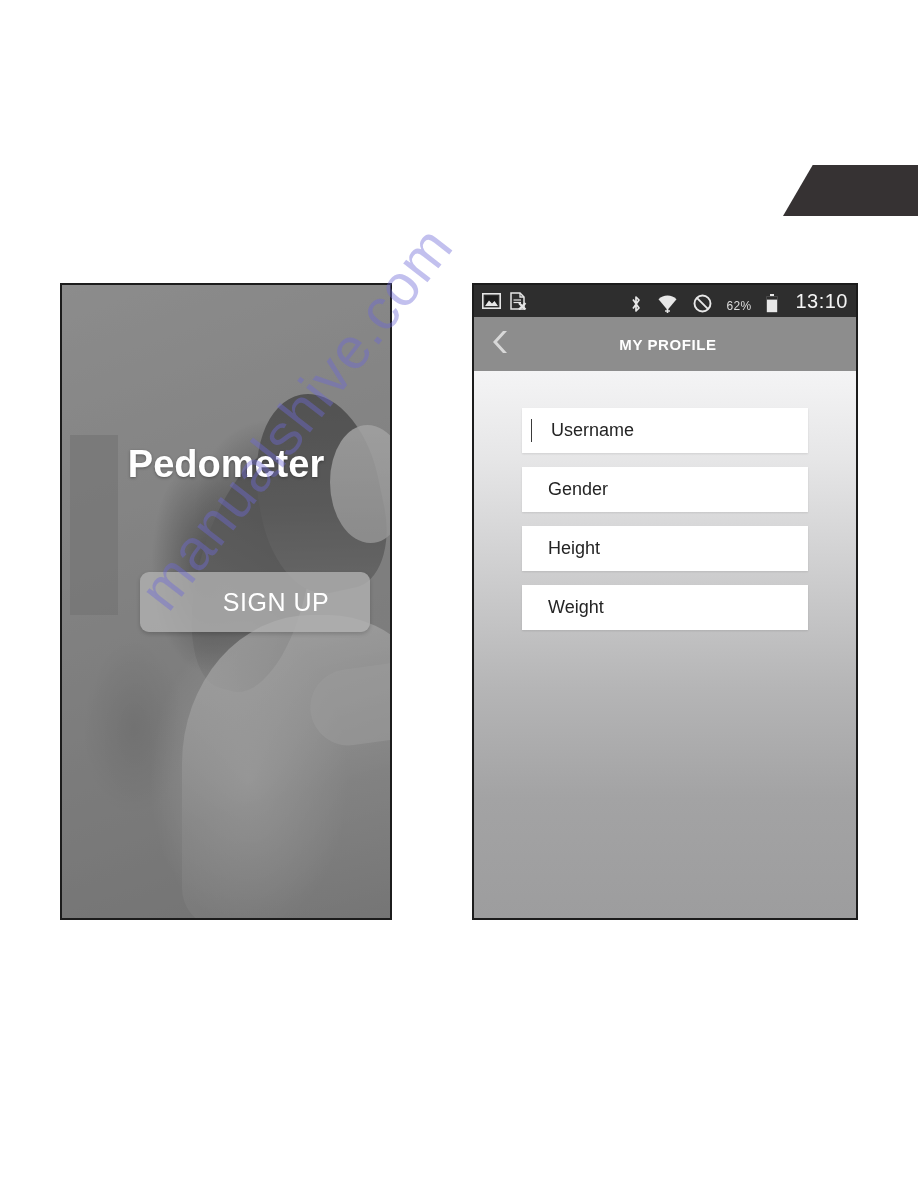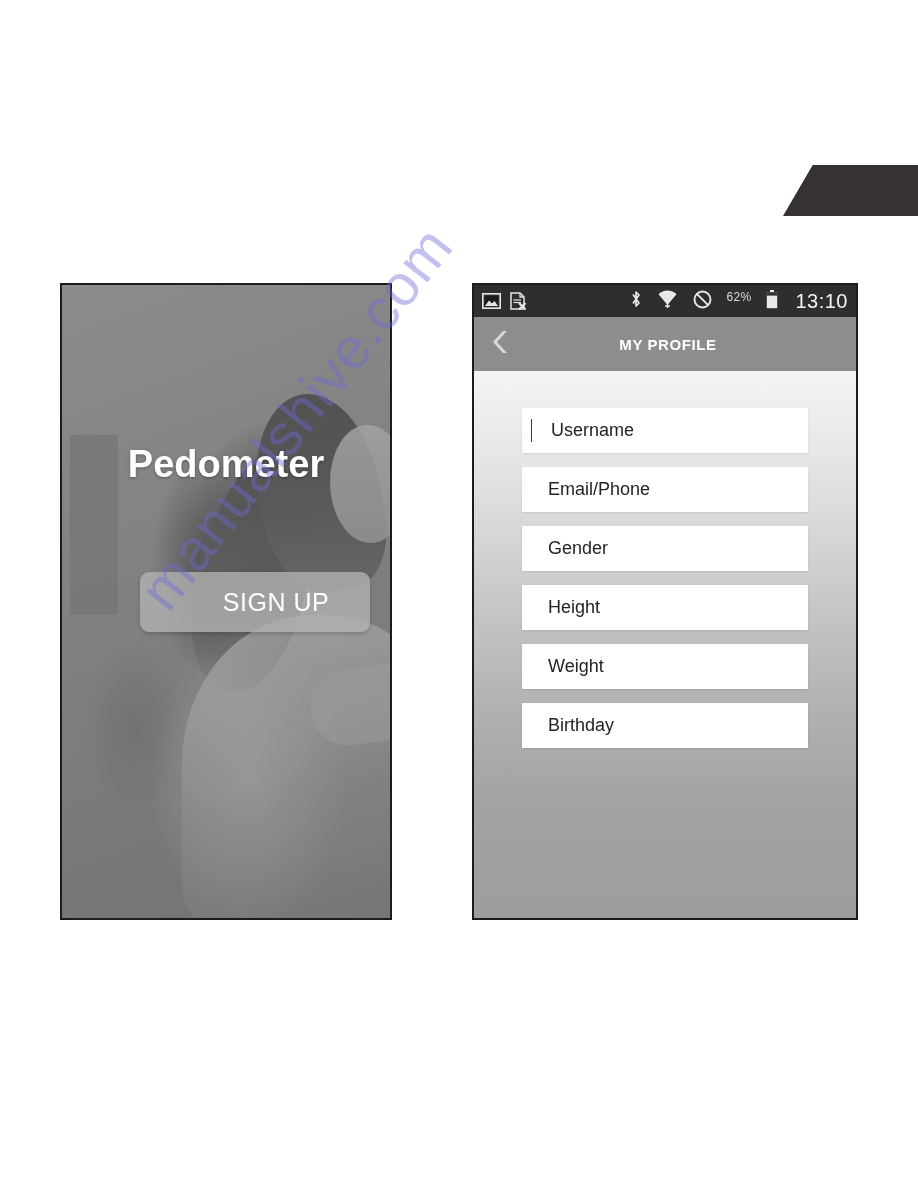--- a/index.html
+++ b/index.html
@@ -183,21 +183,21 @@
     background: #2e2e2e;
     display: flex;
     align-items: center;
     padding: 0 8px;
     box-sizing: border-box;
   }
   .sb-left { display: flex; align-items: center; gap: 9px; }
   .sb-right {
     margin-left: auto;
     display: flex;
-    align-items: flex-start;
+    align-items: flex-end;
     gap: 15px;
     color: #e8e8e8;
   }
   .sb-icon { display: inline-flex; align-items: center; }
   .sb-pct { font-size: 12px; color: #dcdcdc; letter-spacing: .3px; }
   .sb-clock { font-size: 20px; color: #f4f4f4; letter-spacing: .5px; margin-left: 2px; }
 
   .appbar {
     position: absolute;
     left: 0; right: 0; top: 32px;
@@ -367,33 +367,27 @@
       <div class="appbar-title">MY PROFILE</div>
     </div>
 
     <div class="content">
 
       <div class="fields">
         <div class="field with-caret">
           <span class="field-label">Username</span>
         </div>
         <div class="field">
-          <span class="field-label">Email/Phone</span>
-        </div>
-        <div class="field">
           <span class="field-label">Gender</span>
         </div>
         <div class="field">
           <span class="field-label">Height</span>
         </div>
         <div class="field">
           <span class="field-label">Weight</span>
         </div>
-        <div class="field">
-          <span class="field-label">Birthday</span>
-        </div>
       </div>
 
     </div>
   </div>
 </div>
 
 <div class="watermark">manualshive.com</div>
 
 </body></html>

